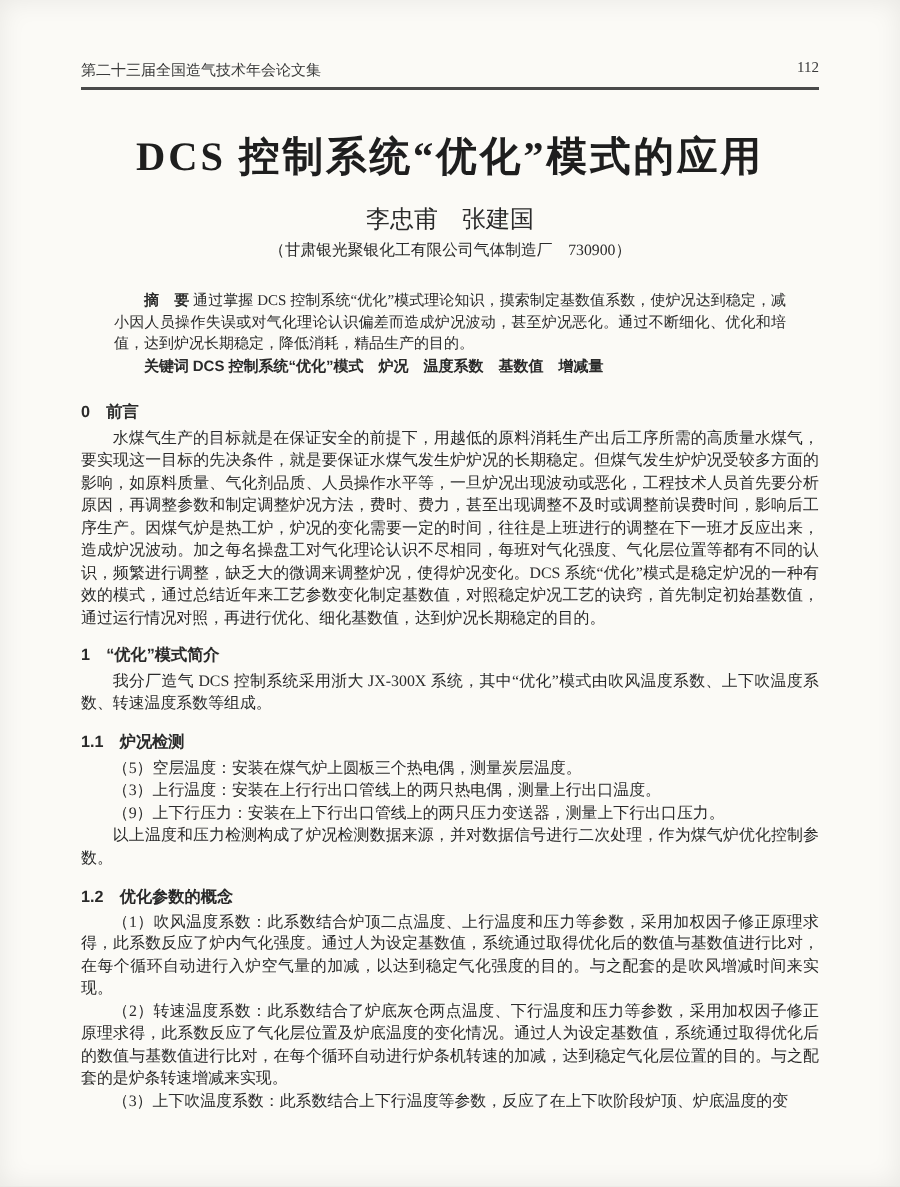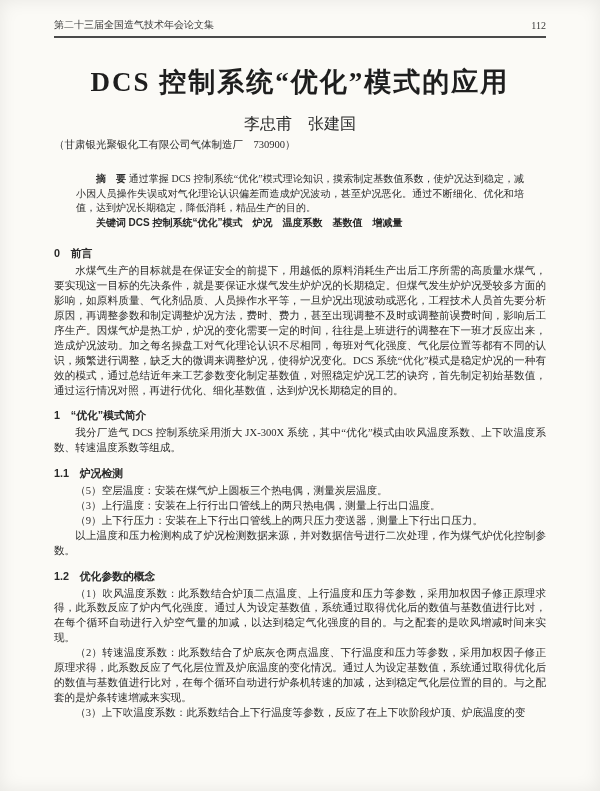--- a/index.html
+++ b/index.html
@@ -4,30 +4,30 @@
 <style>
   html,body{margin:0;padding:0;background:#e9e8e4;}
   .page{
     width:600px;height:791px;margin:0 auto;position:relative;
     background:#fbfaf6;color:#2a2a2a;overflow:hidden;
     font-family:"Liberation Serif","DejaVu Serif",serif;
     box-shadow:inset 0 0 18px rgba(0,0,0,0.08);
   }
   .content{margin:0 54px;}
   .header{
-    display:flex;justify-content:space-between;align-items:center;
-    padding-top:18px;font-size:10px;color:#3a3a3a;
+    display:flex;justify-content:space-between;align-items:flex-start;
+    padding-top:40px;font-size:10px;color:#3a3a3a;
     border-bottom:2px solid #4a4a4a;padding-bottom:4px;
   }
   .title{
     text-align:center;font-size:27px;font-weight:bold;letter-spacing:2px;
     margin-top:26px;color:#1e1e1e;
   }
   .authors{text-align:center;font-size:16px;margin-top:14px;}
-  .affiliation{font-size:10.5px;margin-top:3px;}
+  .affiliation{text-align:center;font-size:10.5px;margin-top:3px;}
   .abstract-block{
     margin:20px 22px 0 22px;font-size:10px;line-height:14.6px;
     text-align:justify;
   }
   .abstract-block p{margin:0;text-indent:2em;}
   .kw{margin-top:7px;}
   .label{font-weight:bold;font-family:"Liberation Sans","DejaVu Sans",sans-serif;}
   .kw-text{font-weight:bold;font-family:"Liberation Sans","DejaVu Sans",sans-serif;}
   .body-text{font-size:10.6px;line-height:14.9px;text-align:justify;}
   .sec-heading{

